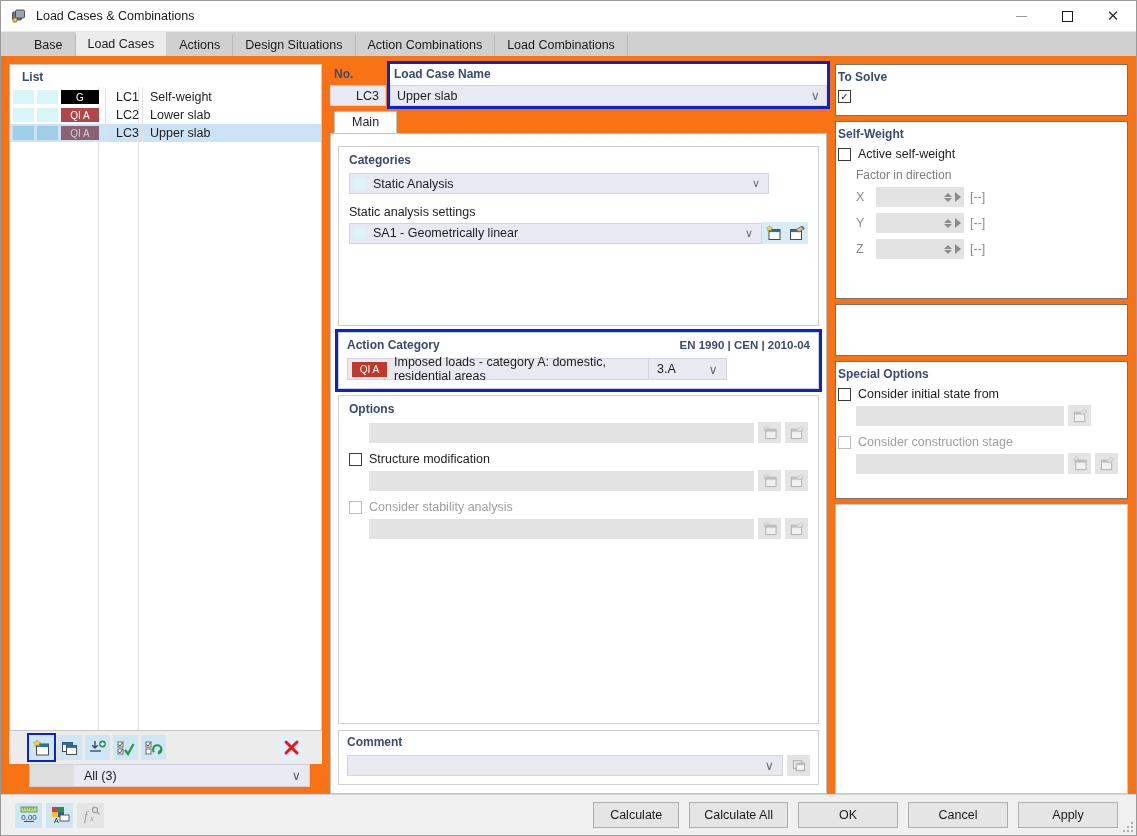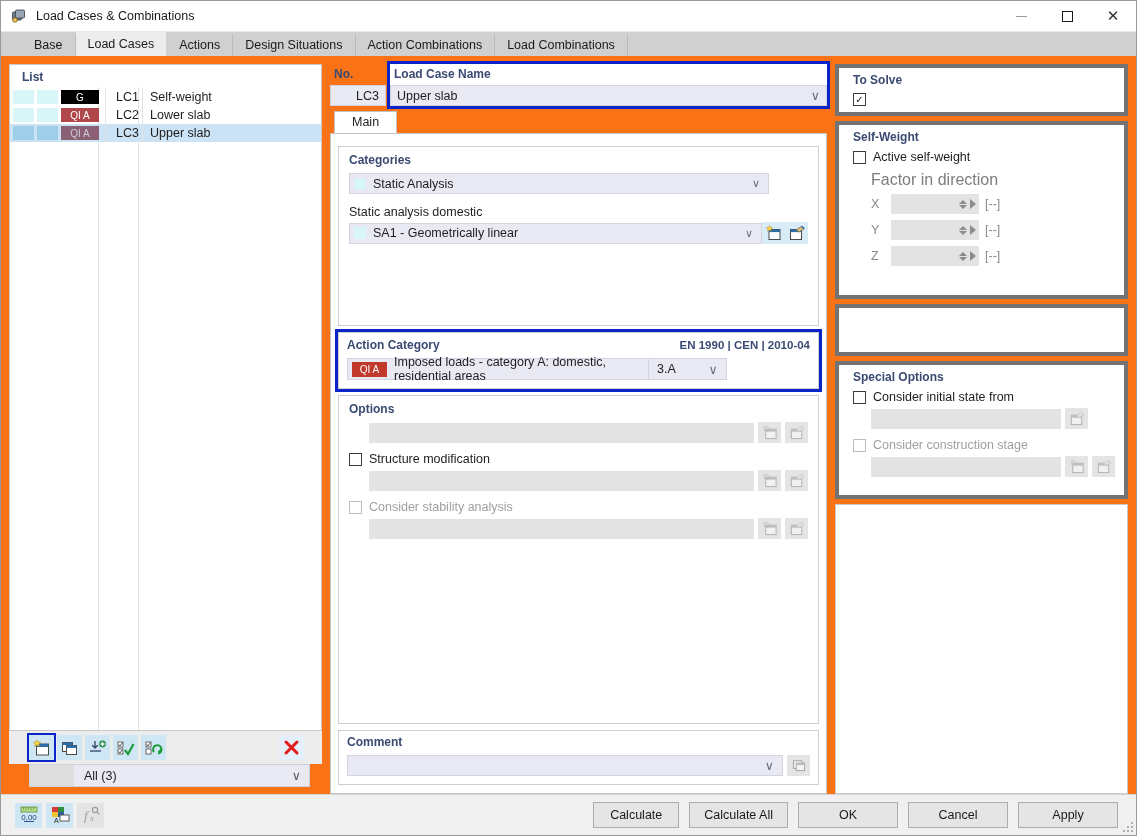--- a/index.html
+++ b/index.html
@@ -216,23 +216,23 @@
   
   .comment-group { padding: 4px 8px 8px 8px; }
   .comment-row { display: flex; align-items: center; gap: 4px; }
   .comment-combo {
     height: 21px; background: #e8e9f3; border: 1px solid #d3d4e0;
     flex: 1 1 auto; display: flex; align-items: center;
   }
 
   
   .right-col { flex: 1 1 auto; display: flex; flex-direction: column; gap: 5px; }
-  .rg { background: #ffffff; border: 4px solid #737373; padding: 5px 9px 8px 14px; }
+  .rg { background: #ffffff; border: 1px solid #737373; padding: 5px 9px 8px 2px; }
   .rg-title { font-size: 12px; font-weight: bold; color: #3a4a72; margin-bottom: 6px; }
-  .fd-title { font-size: 16px; color: #7d7d7d; padding-left: 18px; margin: 7px 0 5px 0; }
+  .fd-title { font-size: 12px; color: #7d7d7d; padding-left: 18px; margin: 7px 0 5px 0; }
   .xyz-row { display: flex; align-items: center; gap: 6px; padding-left: 18px; margin-bottom: 6px; }
   .xyz-lbl { width: 14px; flex: 0 0 14px; color: #8a8a8a; font-size: 12.5px; }
   .spin-box {
     height: 20px; width: 88px; flex: 0 0 88px; background: #e3e3e3;
     display: flex; align-items: center; justify-content: flex-end; padding-right: 3px; gap: 3px;
   }
   .spin-arrows { display: flex; flex-direction: column; gap: 1px; }
   .spin-arrows i {
     display: block; width: 0; height: 0; border-left: 4px solid transparent;
     border-right: 4px solid transparent;
@@ -433,21 +433,21 @@
 
       <div class="tabpanel">
 
         <div class="group" style="height:180px;">
           <div class="group-title">Categories</div>
           <div class="combo" style="width:420px;">
             <span class="sw"></span>
             <span>Static Analysis</span>
             <span class="caret">∨</span>
           </div>
-          <div class="fieldlabel" style="margin-top:11px;">Static analysis domestic</div>
+          <div class="fieldlabel" style="margin-top:11px;">Static analysis settings</div>
           <div class="row-with-btns">
             <div class="combo" style="width:420px;">
               <span class="sw"></span>
               <span>SA1 - Geometrically linear</span>
               <span class="caret">∨</span>
             </div>
             <div class="ibtn">
               <svg width="17" height="16" viewBox="0 0 17 16">
                 <rect x="4" y="4.5" width="11" height="10" fill="#ffffff" stroke="#4a4a4a" stroke-width="1"></rect>
                 <rect x="4" y="4.5" width="11" height="2.6" fill="#2d6fa8"></rect>

